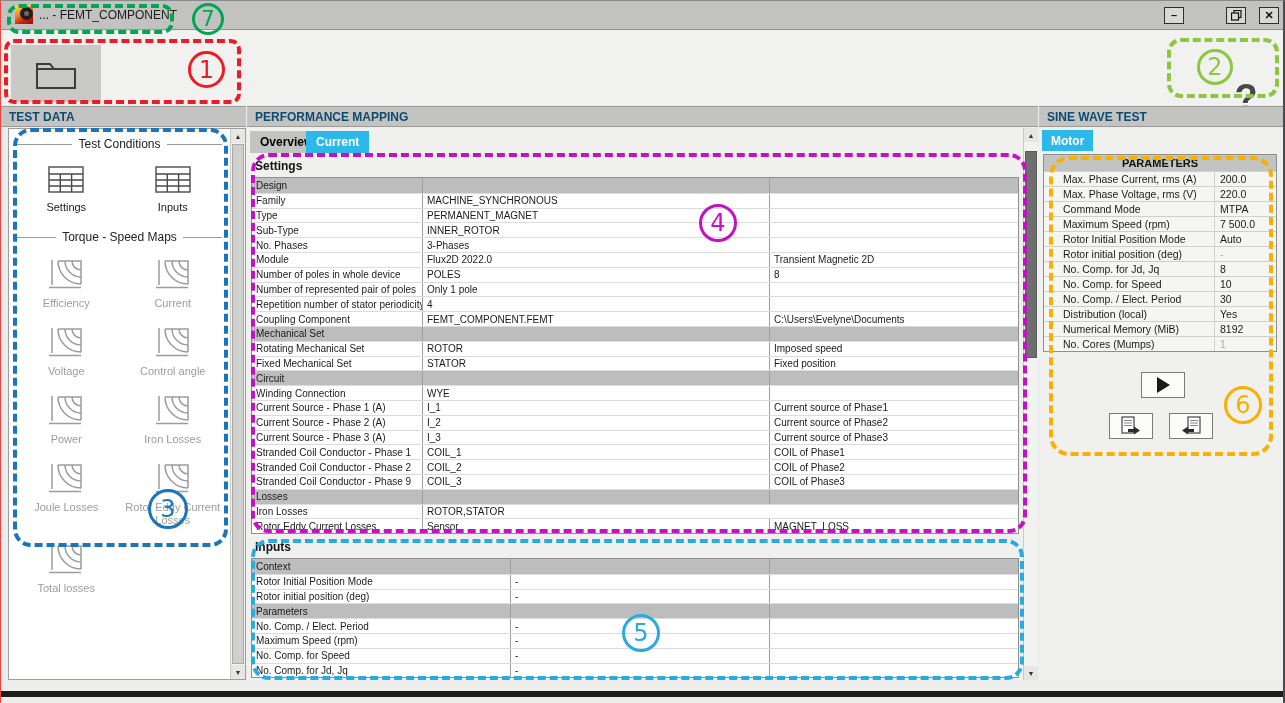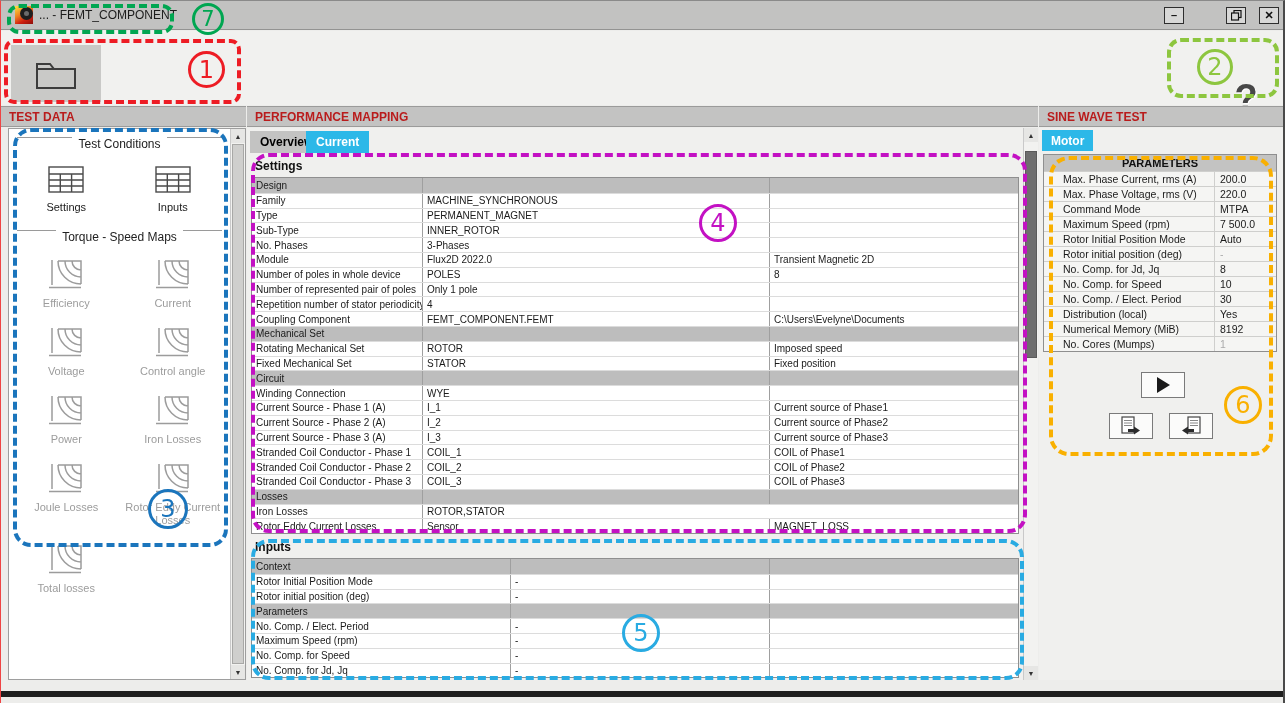--- a/index.html
+++ b/index.html
@@ -24,27 +24,27 @@
   
   .toolbar { position:absolute; left:0; top:30px; right:0; height:74px; background:#F1F1EF; }
   .folder-btn { position:absolute; left:10px; top:14px; width:90px; height:57px; background:#C9C9C7;
     display:flex; align-items:center; justify-content:center; }
   .help-btn { position:absolute; top:42px; right:16px; width:42px; height:50px;
     font-size:38px; font-weight:bold; color:#474747; text-align:center; line-height:50px;
     text-shadow:1px 1px 0 #ffffff; cursor:default; }
   
   .panel-header { position:absolute; top:105px; height:21px; background:#C3C3C2;
     border-top:1px solid #9b9b9a; border-bottom:1px solid #9b9b9a;
-    display:flex; align-items:center; padding-left:8px; font-size:12px; font-weight:bold; color:#b91c1c; }
+    display:flex; align-items:center; padding-left:8px; font-size:12px; font-weight:bold; color:#0c4a6e; }
   #hdr-left { left:0; width:245px; } #hdr-center { left:246px; width:791px; } #hdr-right { left:1038px; width:247px; }
   
   #left-panel { position:absolute; left:7px; top:127px; width:238px; height:552px;
     background:#fff; border:1px solid #9e9e9e; }
   #testdata-content { position:absolute; left:0; top:0; right:15px; bottom:0; overflow:hidden; }
-  .sep { display:flex; align-items:flex-start; margin:8px 8px 2px 8px; }
+  .sep { display:flex; align-items:center; margin:8px 8px 2px 8px; }
   .sep::before, .sep::after { content:""; flex:1; height:1px; background:#9a9a9a; }
   .sep span { padding:0 6px; font-size:12px; color:#222; white-space:nowrap; }
   .icon-grid { display:grid; grid-template-columns:1fr 1fr; padding:4px 4px 0 4px; }
   .tool { display:flex; flex-direction:column; align-items:center; gap:6px; padding:9px 2px 8px 2px;
     font-size:11px; text-align:center; }
   .tool.en { color:#1a1a1a; cursor:pointer; }
   .tool.dis { color:#9c9c9c; }
   .tl { line-height:13px; }
   
   .vscroll { position:absolute; top:0; right:0; bottom:0; width:15px; background:#F2F2F0; border-left:1px solid #C9C9C9; }
@@ -353,21 +353,21 @@
           <div class="tc sc1">Stranded Coil Conductor - Phase 1</div>
           <div class="tc sc2">COIL_1</div>
           <div class="tc sc3">COIL of Phase1</div>
         </div>
         <div class="trow">
           <div class="tc sc1">Stranded Coil Conductor - Phase 2</div>
           <div class="tc sc2">COIL_2</div>
           <div class="tc sc3">COIL of Phase2</div>
         </div>
         <div class="trow">
-          <div class="tc sc1">Stranded Coil Conductor - Phase 3</div>
+          <div class="tc sc1">Stranded Coil Conductor - Phase 9</div>
           <div class="tc sc2">COIL_3</div>
           <div class="tc sc3">COIL of Phase3</div>
         </div>
         <div class="trow sect">
           <div class="tc sc1">Losses</div>
           <div class="tc sc2"></div>
           <div class="tc sc3"></div>
         </div>
         <div class="trow">
           <div class="tc sc1">Iron Losses</div>

